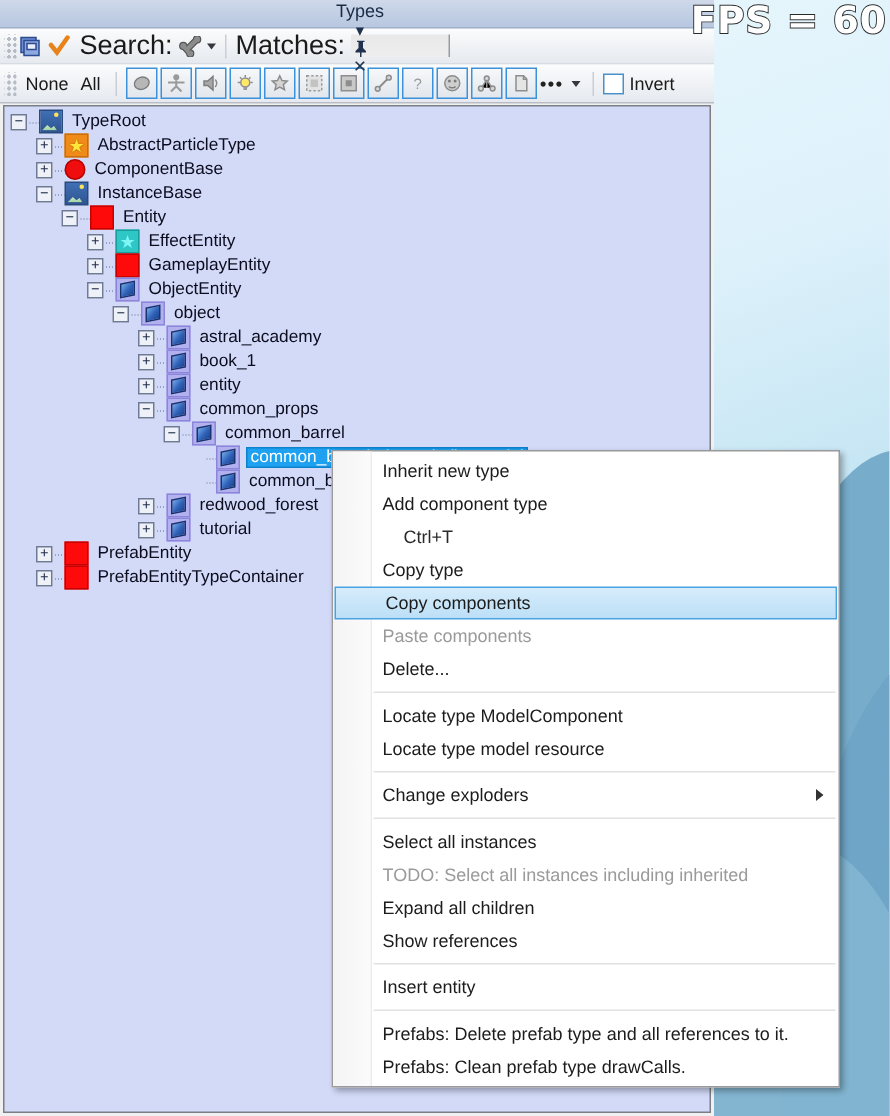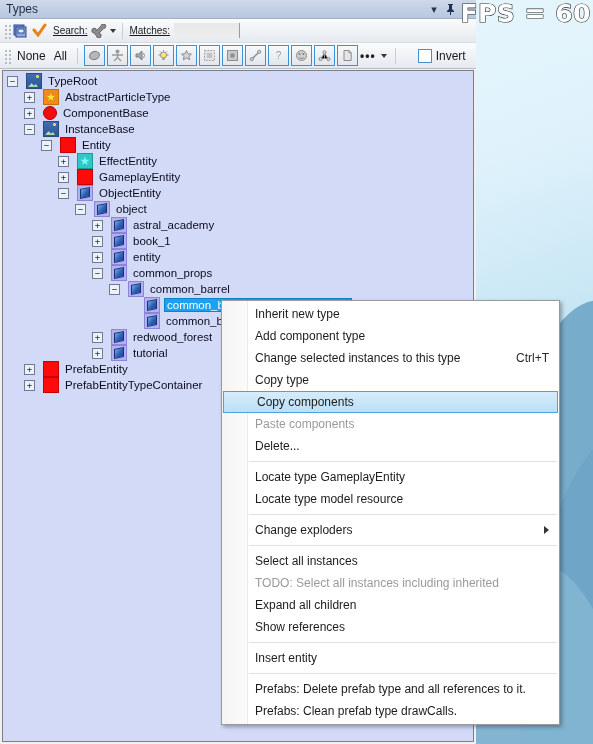--- a/index.html
+++ b/index.html
@@ -50,39 +50,40 @@
     display: flex; flex-direction: column;
     z-index: 10;
   }
   #titlebar {
     height: 18px;
     background: linear-gradient(to bottom, #cfd9ea 0%, #c2cfe4 50%, #b9c8e0 100%);
     border-bottom: 1px solid #9fb0c9;
     display: flex; align-items: center;
     padding: 0 2px 0 6px;
     position: relative;
+    flex-direction: column;
   }
   #titlebar .title {
     font-size: 12px; color: #1b2a45;
     flex: 1;
   }
   .tb-btn {
     width: 16px; height: 15px;
     display: flex; align-items: center; justify-content: center;
     color: #20324f; font-size: 11px;
     cursor: default;
   }
 
   
   #search-row {
     height: 23px;
     background: linear-gradient(to bottom,#fbfcfd 0%, #f1f3f6 45%, #e6eaf0 100%);
     border-bottom: 1px solid #d7dbe2;
     display: flex; align-items: center;
-    font-size: 10px; color: #1a1a1a; text-decoration: underline;
+    font-size: 18px; color: #1a1a1a;
   }
   .gripper {
     width: 8px; height: 16px; margin-left: 3px; margin-right: 2px;
     background-image: radial-gradient(#b6bcc6 40%, transparent 41%);
     background-size: 4px 4px;
     background-position: 1px 1px;
   }
   .icon-box { display:flex; align-items:center; justify-content:center; }
   #search-label { margin: 0 4px 0 6px; }
   #search-value { color:#111; }
@@ -112,21 +113,21 @@
   .fbtn {
     width: 19px; height: 19px;
     border: 1px solid #3c91d8;
     background: linear-gradient(to bottom,#f6f8fa,#e2e7ed);
     display:flex; align-items:center; justify-content:center;
     cursor: default;
   }
   .fbtn svg { display:block; }
   .ellipsis-btn { display:flex; align-items:center; padding:0 2px; cursor:default; }
   .ellipsis-btn .dots { letter-spacing:1px; font-weight:bold; font-size:12px; color:#222; }
-  #invert-wrap { display:flex; align-items:center; gap:4px; margin-left:16px; }
+  #invert-wrap { display:flex; align-items:center; gap:4px; margin-left:0; }
   .checkbox {
     width:12px;height:12px;border:1px solid #4a90c8;background:#fff;
   }
 
   
   #tree-outer {
     flex: 1;
     margin: 1px 2px 2px 2px;
     border: 1px solid #7a7e86;
     background: #d2daf8;
@@ -561,38 +562,37 @@
   </div>
 
   <div id="ctx-menu">
       <div class="mi">
         <span class="mlabel">Inherit new type</span>
       </div>
       <div class="mi">
         <span class="mlabel">Add component type</span>
       </div>
       <div class="mi">
-        <span class="mlabel">Change selected instances to this type</span>
         <span class="macc">Ctrl+T</span>
       </div>
       <div class="mi">
         <span class="mlabel">Copy type</span>
       </div>
       <div class="mi highlight">
         <span class="mlabel">Copy components</span>
       </div>
       <div class="mi disabled">
         <span class="mlabel">Paste components</span>
       </div>
       <div class="mi">
         <span class="mlabel">Delete...</span>
       </div>
       <div class="msep"></div>
       <div class="mi">
-        <span class="mlabel">Locate type GameplayEntity</span>
+        <span class="mlabel">Locate type ModelComponent</span>
       </div>
       <div class="mi">
         <span class="mlabel">Locate type model resource</span>
       </div>
       <div class="msep"></div>
       <div class="mi">
         <span class="mlabel">Change exploders</span>
         <span class="submenu-arrow"></span>
       </div>
       <div class="msep"></div>

